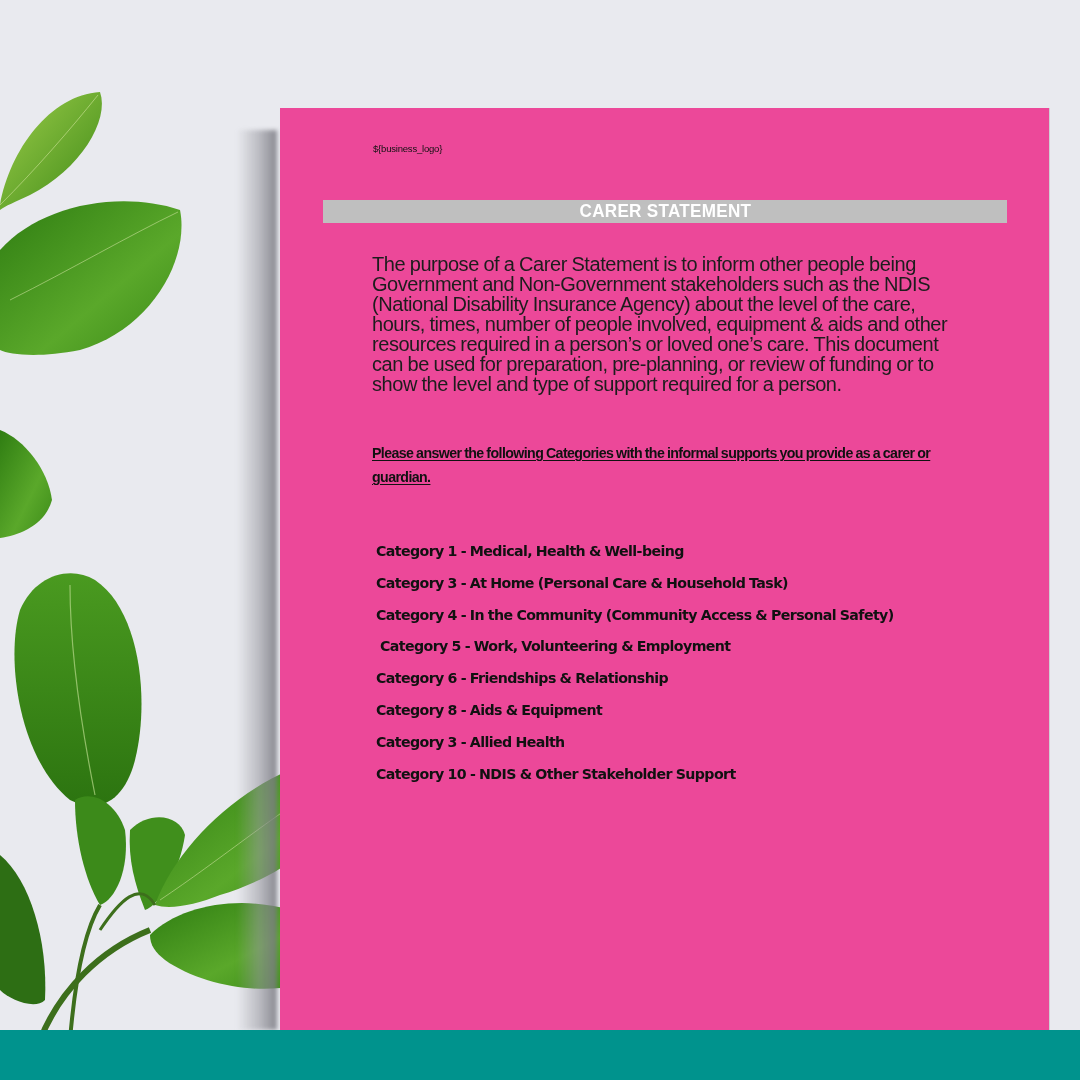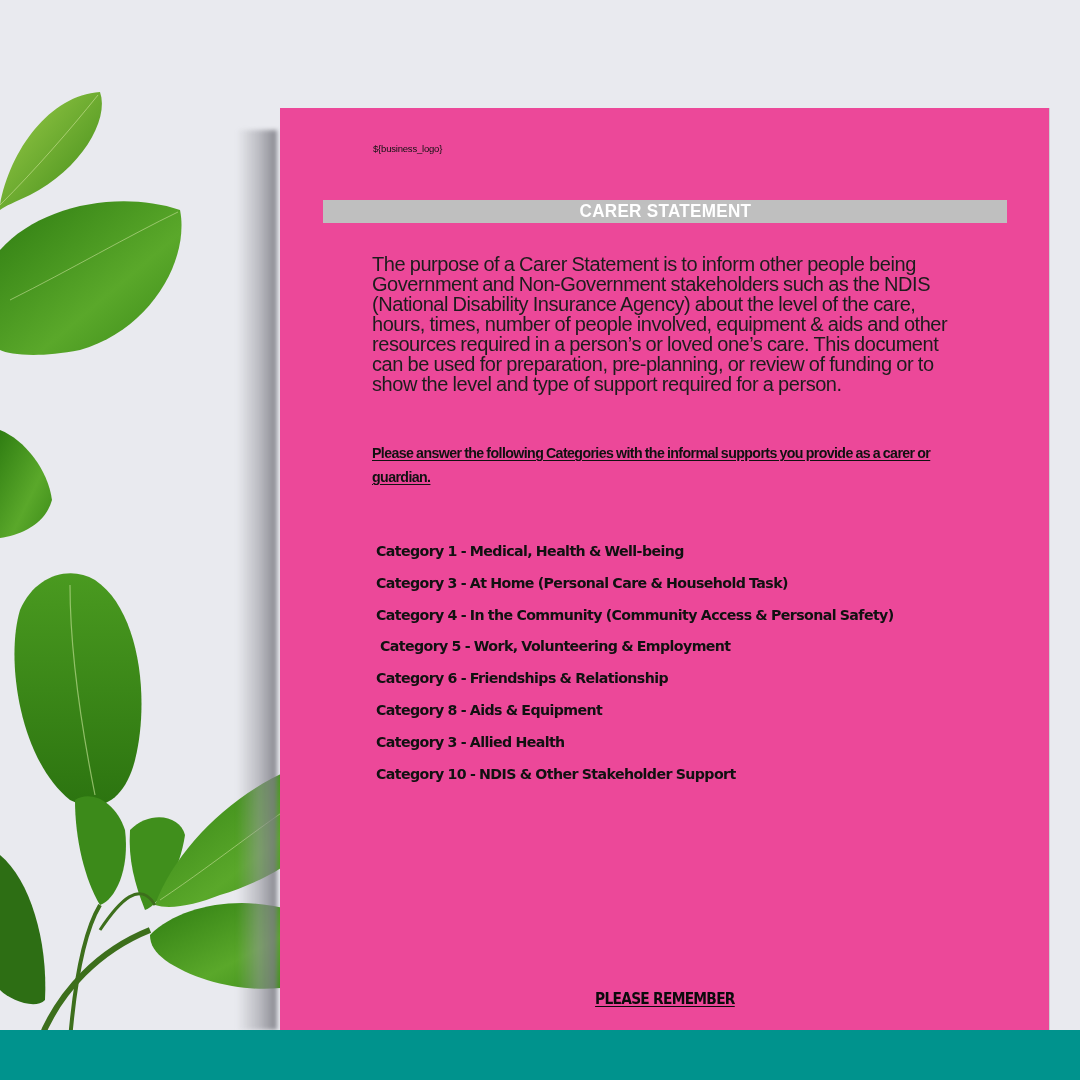--- a/index.html
+++ b/index.html
@@ -132,18 +132,15 @@
     <li>Category 1 - Medical, Health &amp; Well-being</li>
     <li>Category 3 - At Home (Personal Care &amp; Household Task)</li>
     <li>Category 4 - In the Community (Community Access &amp; Personal Safety)</li>
     <li class="indent">Category 5 - Work, Volunteering &amp; Employment</li>
     <li>Category 6 - Friendships &amp; Relationship</li>
     <li>Category 8 - Aids &amp; Equipment</li>
     <li>Category 3 - Allied Health</li>
     <li>Category 10 - NDIS &amp; Other Stakeholder Support</li>
   </ul>
 
-  <div class="remember">
-    <span>PLEASE REMEMBER</span>
-  </div>
 </div>
 
 <div class="footer-band"></div>
 
 </body></html>

